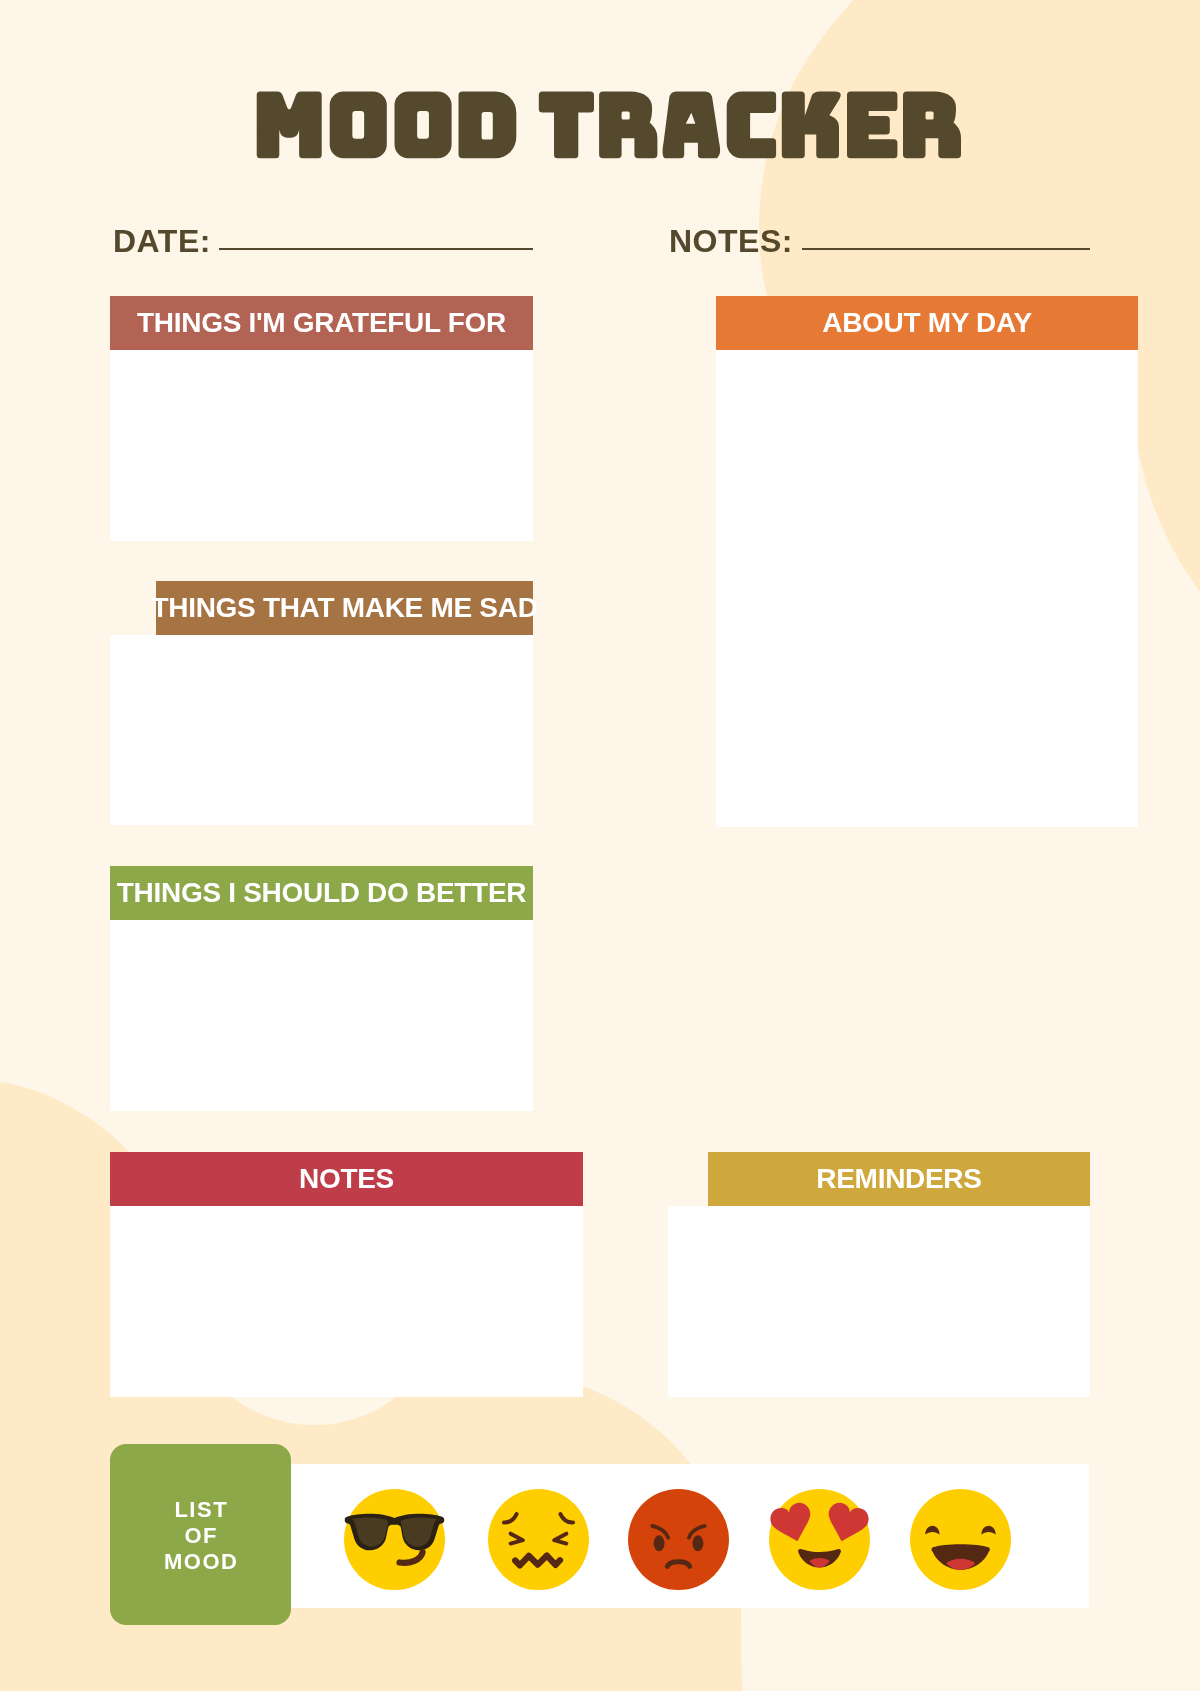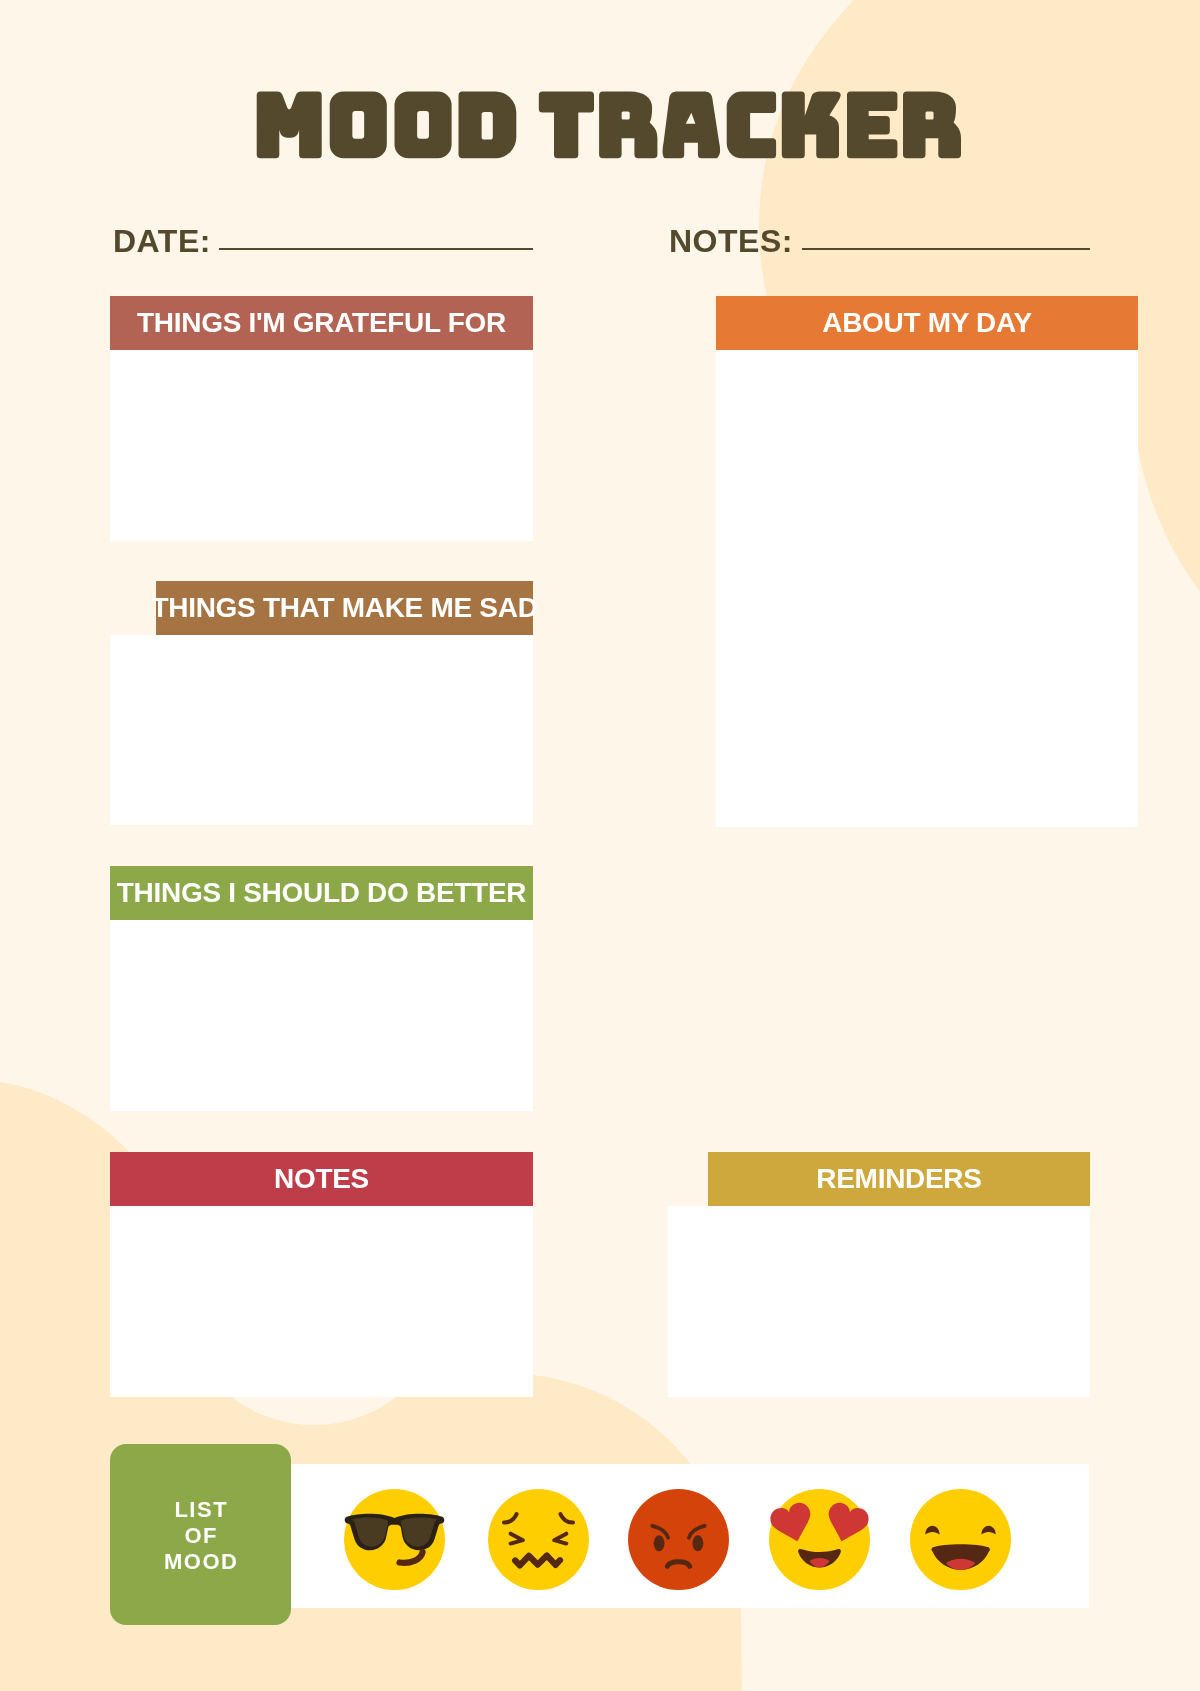--- a/index.html
+++ b/index.html
@@ -73,21 +73,21 @@
       <span>THINGS THAT MAKE ME SAD</span>
     </div>
     <div class="card-body" style="height: 190px; background-color: rgb(255, 255, 255);"></div>
   </div>
   <div class="card" style="left:110px;top:866px;width:423px;">
     <div class="card-hdr" style="height: 54px; background-color: rgb(140, 168, 73);">
       <span>THINGS I SHOULD DO BETTER</span>
     </div>
     <div class="card-body" style="height: 191px; background-color: rgb(255, 255, 255);"></div>
   </div>
-  <div class="card" style="left:110px;top:1152px;width:423px;">
+  <div class="card" style="left:110px;top:1152px;width:473px;">
     <div class="card-hdr" style="height: 54px; background-color: rgb(191, 60, 73);">
       <span>NOTES</span>
     </div>
     <div class="card-body" style="height: 191px; background-color: rgb(255, 255, 255);"></div>
   </div>
   <div class="card" style="left:668px;top:296px;width:422px;margin-left:48px;">
     <div class="card-hdr" style="height: 54px; background-color: rgb(230, 121, 52);">
       <span>ABOUT MY DAY</span>
     </div>
     <div class="card-body" style="height: 477px; background-color: rgb(255, 255, 255);"></div>

